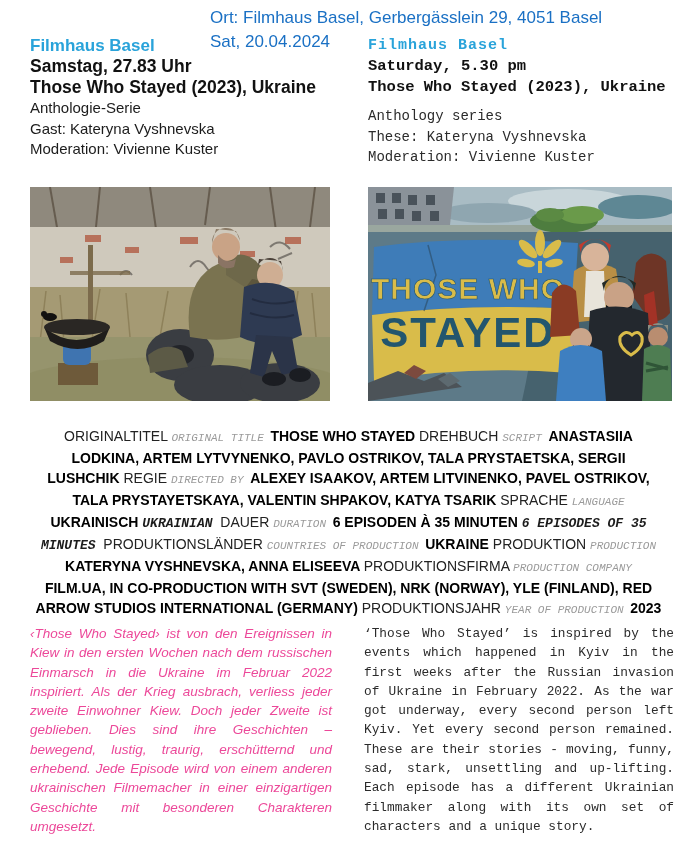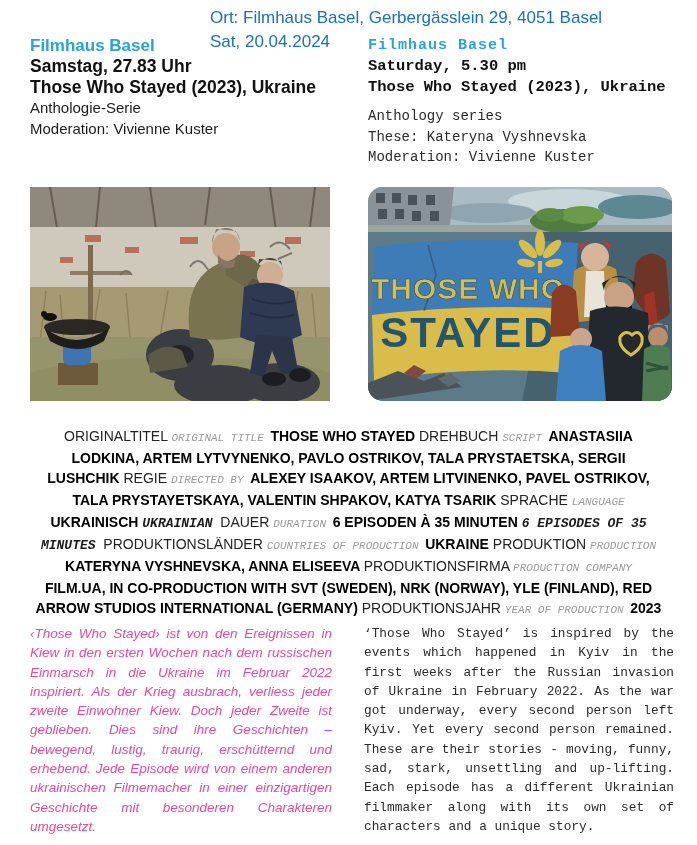--- a/index.html
+++ b/index.html
@@ -17,21 +17,21 @@
   .event-de .meta{font-size:15px;line-height:20.5px;color:#1c1c1c;}
   
   .event-en{position:absolute;left:368px;top:36px;width:312px;
             font-family:"Liberation Mono",monospace;}
   .event-en .venue{color:#29a3da;font-weight:bold;font-size:15px;line-height:20px;letter-spacing:1px;}
   .event-en .time,.event-en .title{font-weight:bold;font-size:15.5px;line-height:21px;color:#111;}
   .event-en .meta{font-size:14px;line-height:20.5px;margin-top:8px;color:#2b2b2b;}
   
   .photo{position:absolute;top:187px;height:214px;overflow:hidden;}
   .photo.left{left:30px;width:300px;}
-  .photo.right{left:368px;width:304px;border-radius:15px;}
+  .photo.right{left:368px;width:304px;}
   .photo svg{display:block;}
   
   .credits{position:absolute;left:35px;top:426px;width:627px;text-align:center;
            font-size:14px;line-height:20px;}
   .seg-de{font-family:"Liberation Sans",sans-serif;color:#222;}
   .seg-en{font-family:"Liberation Mono",monospace;font-style:italic;color:#9a9a9a;font-size:11px;}
   .seg-val{font-family:"Liberation Sans",sans-serif;font-weight:bold;color:#000;}
   .seg-vale{font-family:"Liberation Mono",monospace;font-style:italic;font-weight:bold;color:#1c1c1c;font-size:13px;}
   
   .syn-de{position:absolute;left:30px;top:624px;width:302px;text-align:justify;
@@ -48,20 +48,21 @@
     <div>Ort: Filmhaus Basel, Gerbergässlein 29, 4051 Basel</div>
     <div>Sat, 20.04.2024</div>
   </div>
 
   <div class="event-de">
     <div class="venue">Filmhaus Basel</div>
     <div class="time">Samstag, 27.83 Uhr</div>
     <div class="title">Those Who Stayed (2023), Ukraine</div>
     <div class="meta">
       <div>Anthologie-Serie</div>
+      <div>Gast: Kateryna Vyshnevska</div>
       <div>Moderation: Vivienne Kuster</div>
     </div>
   </div>
 
   <div class="event-en">
     <div class="venue">Filmhaus Basel</div>
     <div class="time">Saturday, 5.30 pm</div>
     <div class="title">Those Who Stayed (2023), Ukraine</div>
     <div class="meta">
       <div>Anthology series</div>

